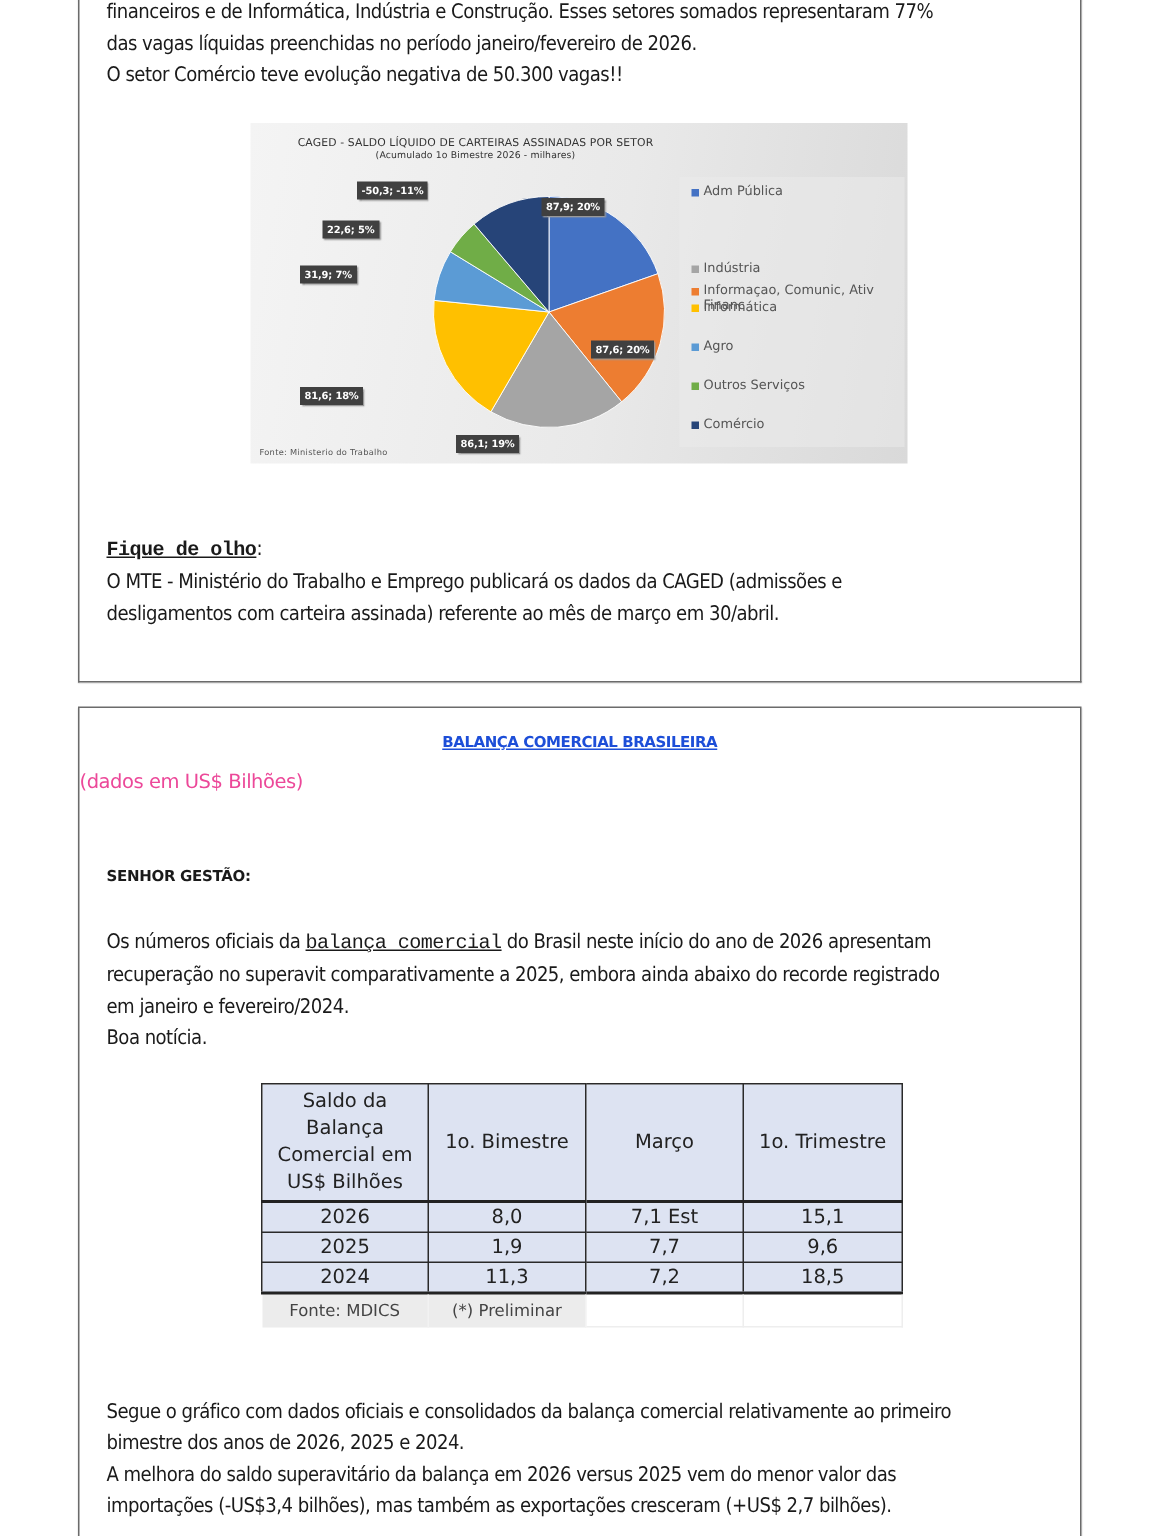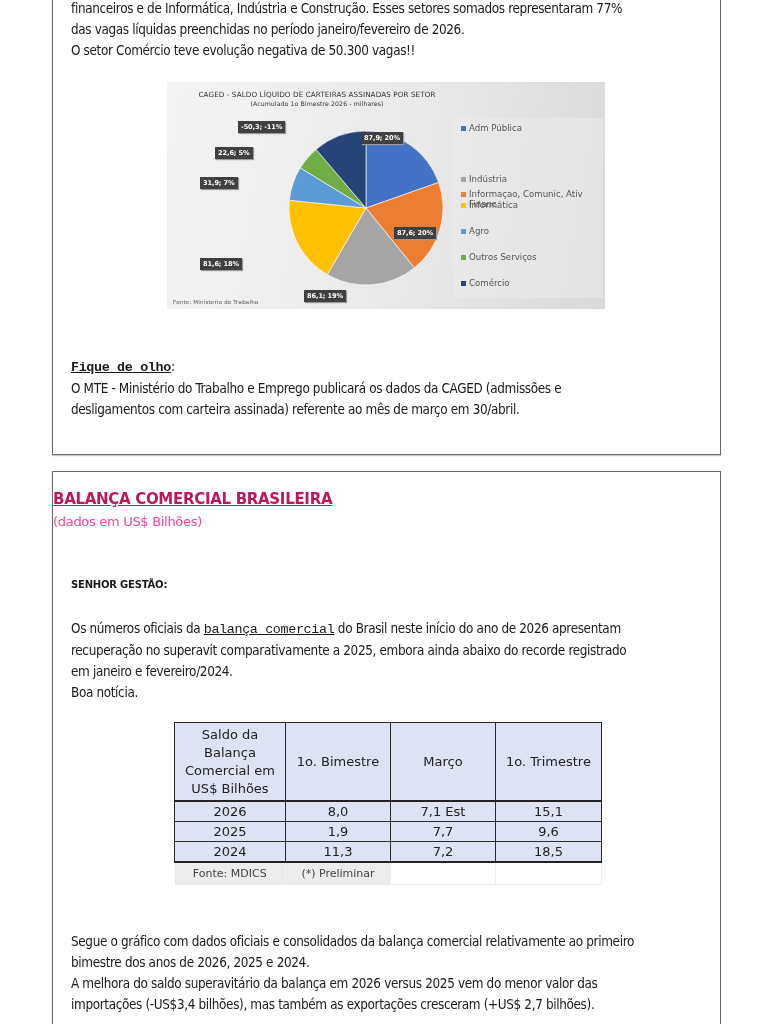--- a/index.html
+++ b/index.html
@@ -19,22 +19,22 @@
   .chart-sub { font-size: 6.2px; }
   .dlabel { position: absolute; background: #404040; color: #fff; font-size: 6.6px; font-weight: bold;
             padding: 2px 3px; line-height: 8px; white-space: nowrap; box-shadow: 1px 1px 1px #999;
             font-family: "DejaVu Sans", sans-serif; letter-spacing: -0.1px; }
   .legend { position: absolute; left: 286px; top: 36px; width: 150px; height: 180px;
             background: rgba(235,235,235,0.55); }
   .leg-item { position: absolute; left: 8px; font-size: 8.6px; color: #555; line-height: 10px;
               display: flex; align-items: flex-start; }
   .leg-sw { width: 5px; height: 5px; margin-top: 3px; margin-right: 3px; flex: none; }
   .source { position: absolute; left: 6px; bottom: 4px; font-size: 5.5px; color: #555; letter-spacing: 0.2px; }
-  .title2 { position: absolute; left: 0; width: 667px; top: 18px; text-align: left;
-            font-size: 15px; font-weight: bold; color: #be185d; text-decoration: underline; letter-spacing: -0.3px; }
+  .title2 { position: absolute; left: 0; width: 667px; top: 18px; text-align: center;
+            font-size: 10px; font-weight: bold; color: #1d4ed8; text-decoration: underline; letter-spacing: -0.3px; }
   .sub2 { position: absolute; left: 0; width: 667px; top: 42px; text-align: left;
           font-size: 13px; color: #ec4899; letter-spacing: -0.3px; }
   .senhor { position: absolute; left: 18px; top: 107px; font-size: 10px; font-weight: bold; letter-spacing: -0.2px; }
   u { text-decoration: underline; font-family: Liberation Mono, monospace; }
   table.bal { position: absolute; left: 121px; top: 250px; border-collapse: collapse;
               font-family: "DejaVu Sans", sans-serif; font-size: 13px; color: #222; }
   table.bal td { border: 1px solid #2a2a2a; background: #dde3f2; text-align: center; padding: 0; }
   table.bal tr.head td { height: 77px; border-bottom: 2px solid #222; line-height: 18px; }
   table.bal tr.data td { height: 19px; line-height: 18px; }
   table.bal tr.foot td { background: #ececec; border: none; border-right: 1px solid #f2f2f2; height: 21px;

